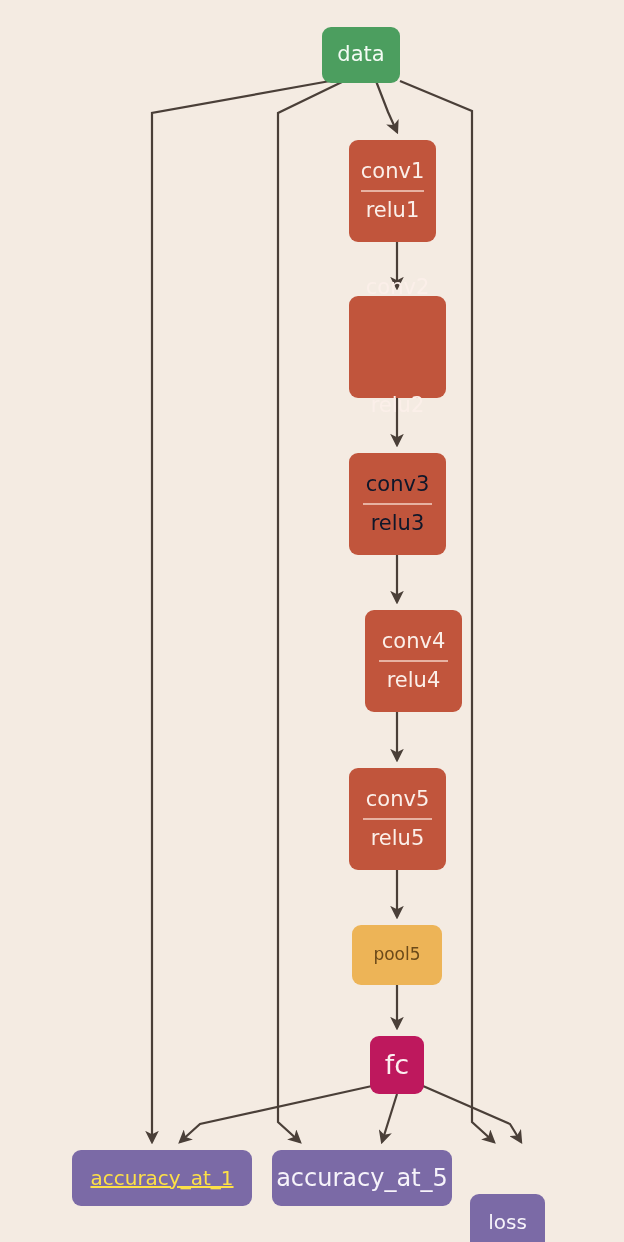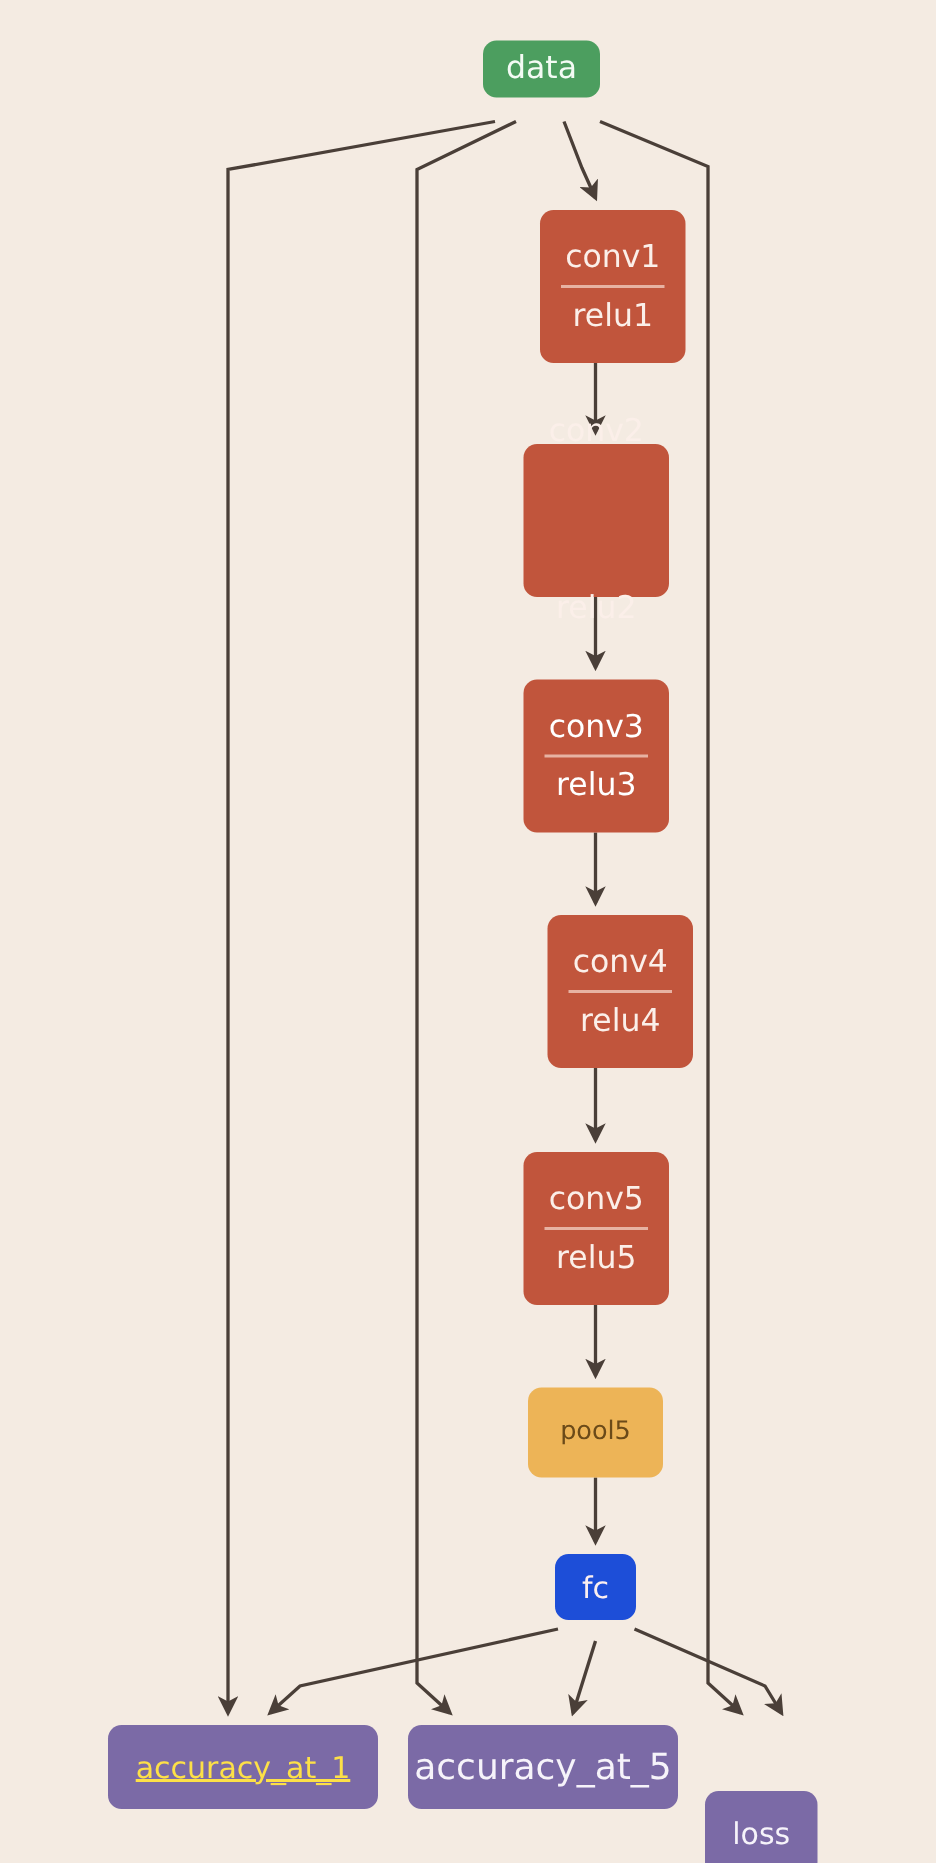--- a/index.html
+++ b/index.html
@@ -75,52 +75,52 @@
       <polyline points="397,398 397,445" fill="none" stroke="#4a3f38" stroke-width="2.2" stroke-linejoin="miter" stroke-linecap="butt" marker-end="url(#arrowhead)"></polyline>
       <polyline points="397,555 397,602" fill="none" stroke="#4a3f38" stroke-width="2.2" stroke-linejoin="miter" stroke-linecap="butt" marker-end="url(#arrowhead)"></polyline>
       <polyline points="397,712 397,760" fill="none" stroke="#4a3f38" stroke-width="2.2" stroke-linejoin="miter" stroke-linecap="butt" marker-end="url(#arrowhead)"></polyline>
       <polyline points="397,870 397,917" fill="none" stroke="#4a3f38" stroke-width="2.2" stroke-linejoin="miter" stroke-linecap="butt" marker-end="url(#arrowhead)"></polyline>
       <polyline points="397,985 397,1028" fill="none" stroke="#4a3f38" stroke-width="2.2" stroke-linejoin="miter" stroke-linecap="butt" marker-end="url(#arrowhead)"></polyline>
       <polyline points="372,1086 200,1124 180,1142" fill="none" stroke="#4a3f38" stroke-width="2.2" stroke-linejoin="miter" stroke-linecap="butt" marker-end="url(#arrowhead)"></polyline>
       <polyline points="397,1094 382,1142" fill="none" stroke="#4a3f38" stroke-width="2.2" stroke-linejoin="miter" stroke-linecap="butt" marker-end="url(#arrowhead)"></polyline>
       <polyline points="423,1086 510,1124 521,1142" fill="none" stroke="#4a3f38" stroke-width="2.2" stroke-linejoin="miter" stroke-linecap="butt" marker-end="url(#arrowhead)"></polyline>
     </svg>
   <div id="node-layer">
-      <div class="node" style="left: 322px; top: 27px; width: 78px; height: 38px; background: rgb(76, 158, 95); color: rgb(243, 251, 244); font-size: 21px;">
+      <div class="node" style="left: 322px; top: 27px; width: 78px; height: 56px; background: rgb(76, 158, 95); color: rgb(243, 251, 244); font-size: 21px;">
         <span class="lbl">data</span>
       </div>
-      <div class="node split" style="left: 349px; top: 140px; width: 97px; height: 102px; background: rgb(193, 85, 60); color: rgb(251, 239, 233); font-size: 21px; margin-left: 11px;">
+      <div class="node split" style="left: 349px; top: 140px; width: 87px; height: 102px; background: rgb(193, 85, 60); color: rgb(251, 239, 233); font-size: 21px;">
         <span class="lbl top">conv1</span>
         <div class="divider"></div>
         <span class="lbl">relu1</span>
       </div>
       <div class="node split" style="left: 349px; top: 296px; width: 97px; height: 102px; background: rgb(193, 85, 60); color: rgb(251, 239, 233); font-size: 21px; gap: 40px;">
         <span class="lbl top">conv2</span>
         <div class="divider"></div>
         <span class="lbl">relu2</span>
       </div>
-      <div class="node split" style="left: 349px; top: 453px; width: 97px; height: 102px; background: rgb(193, 85, 60); color: #ffffff; font-size: 21px;">
+      <div class="node split" style="left: 349px; top: 453px; width: 97px; height: 102px; background: rgb(193, 85, 60); color: #0f172a; font-size: 21px;">
         <span class="lbl top">conv3</span>
         <div class="divider"></div>
         <span class="lbl">relu3</span>
       </div>
       <div class="node split" style="left: 349px; top: 610px; width: 97px; height: 102px; background: rgb(193, 85, 60); color: rgb(251, 239, 233); font-size: 21px; margin-left: 16px;">
         <span class="lbl top">conv4</span>
         <div class="divider"></div>
         <span class="lbl">relu4</span>
       </div>
       <div class="node split" style="left: 349px; top: 768px; width: 97px; height: 102px; background: rgb(193, 85, 60); color: rgb(251, 239, 233); font-size: 21px;">
         <span class="lbl top">conv5</span>
         <div class="divider"></div>
         <span class="lbl">relu5</span>
       </div>
       <div class="node" style="left: 352px; top: 925px; width: 90px; height: 60px; background: rgb(237, 180, 87); color: rgb(107, 74, 25); font-size: 17px;">
         <span class="lbl">pool5</span>
       </div>
-      <div class="node" style="left: 370px; top: 1036px; width: 54px; height: 44px; background: #1d4ed8; color: rgb(252, 239, 240); font-size: 20px;">
+      <div class="node" style="left: 370px; top: 1036px; width: 54px; height: 58px; background: #be185d; color: rgb(252, 239, 240); font-size: 27px;">
         <span class="lbl">fc</span>
       </div>
       <div class="node" style="left: 72px; top: 1150px; width: 180px; height: 56px; background: rgb(123, 106, 166); color: #fde047; font-size: 20px; text-decoration: underline;">
         <span class="lbl">accuracy_at_1</span>
       </div>
       <div class="node" style="left: 272px; top: 1150px; width: 180px; height: 56px; background: rgb(123, 106, 166); color: rgb(246, 243, 250); font-size: 24px;">
         <span class="lbl">accuracy_at_5</span>
       </div>
       <div class="node" style="left: 470px; top: 1150px; width: 75px; height: 56px; background: rgb(123, 106, 166); color: rgb(246, 243, 250); font-size: 20px; margin-top: 44px;">
         <span class="lbl">loss</span>

